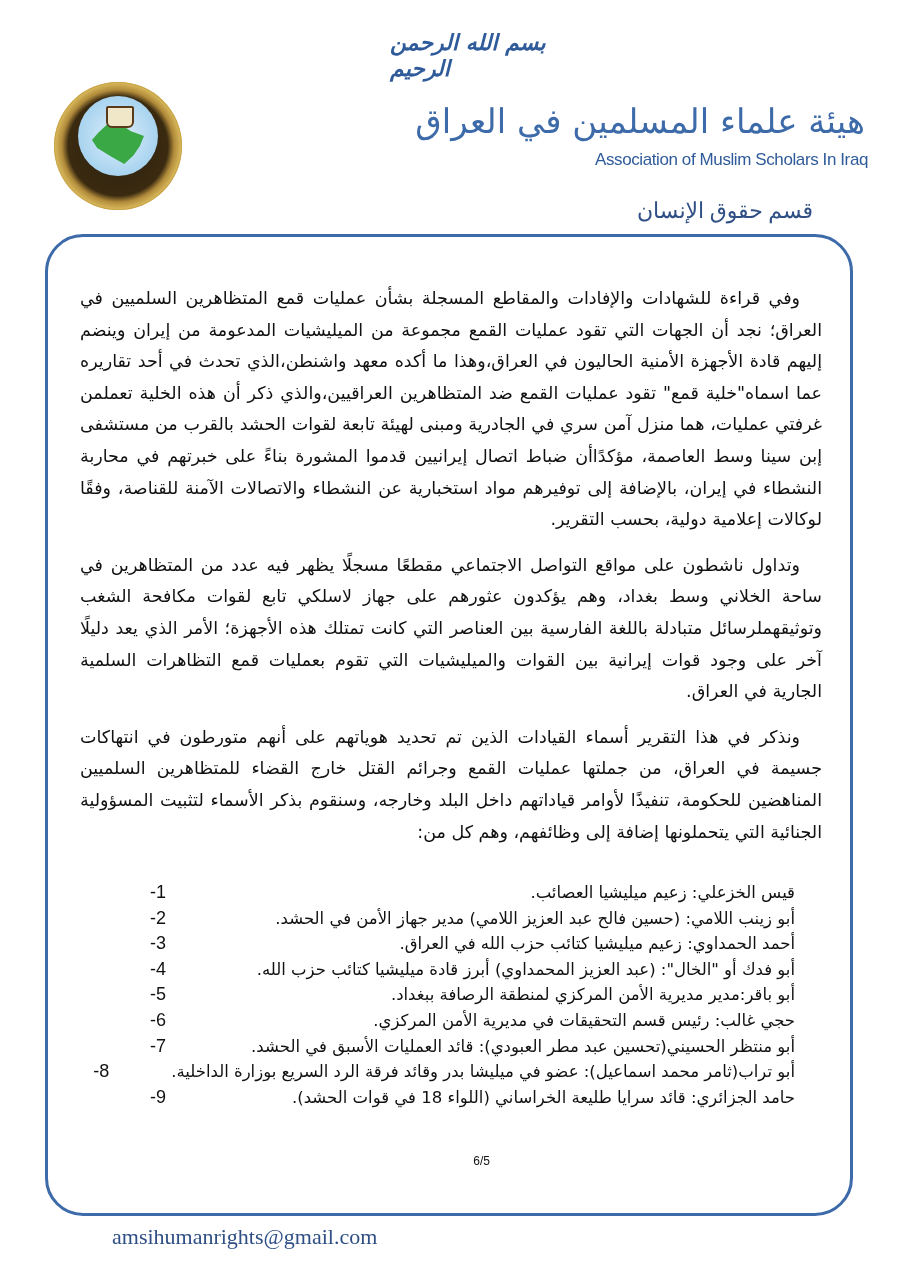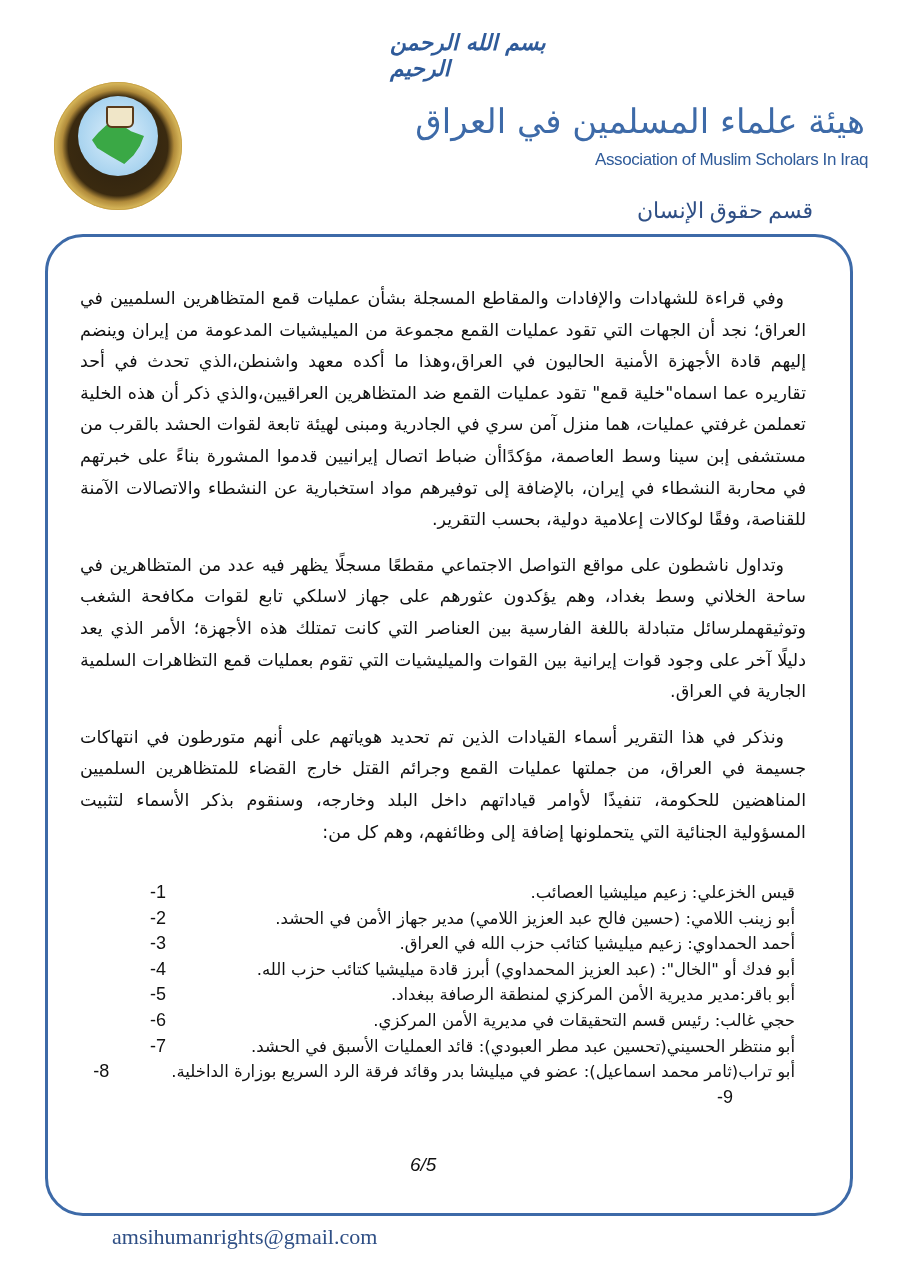--- a/index.html
+++ b/index.html
@@ -125,21 +125,21 @@
       top: 283px;
       width: 742px;
       direction: rtl;
       text-align: justify;
       font-family: "DejaVu Sans", sans-serif;
       font-size: 17.5px;
       line-height: 31.6px;
       color: #111;
     }
     .para {
-      margin: 0 16px 14px 0;
+      margin: 0 0 14px 0;
       text-indent: 22px;
     }
     .list {
       position: absolute;
       left: 150px;
       top: 880px;
       width: 645px;
       direction: rtl;
       font-family: "DejaVu Sans", sans-serif;
       font-size: 16.5px;
@@ -162,25 +162,24 @@
     }
     .list-text {
       flex: 1;
       text-align: right;
     }
     .page-num {
       position: absolute;
       left: 410px;
       top: 1154px;
       width: 80px;
-      text-align: left;
+      text-align: right;
       font-family: "Liberation Sans", sans-serif;
-      font-size: 19px;
+      font-size: 12px;
       color: #111;
-      font-style: italic;
     }
     .email {
       position: absolute;
       left: 112px;
       top: 1224px;
       font-family: "Liberation Serif", serif;
       font-size: 22px;
       color: #2f4f85;
     }
   </style>
@@ -235,19 +234,20 @@
   </div>
   <div class="list-item">
     <span class="list-text">أبو منتظر الحسيني(تحسين عبد مطر العبودي): قائد العمليات الأسبق في الحشد.</span>
     <span class="list-num">-7</span>
   </div>
   <div class="list-item">
     <span class="list-text">أبو تراب(ثامر محمد اسماعيل): عضو في ميليشا بدر وقائد فرقة الرد السريع بوزارة الداخلية.</span>
     <span class="list-num">-8</span>
   </div>
   <div class="list-item">
+    <span class="list-text">حامد الجزائري: قائد سرايا طليعة الخراساني (اللواء 18 في قوات الحشد).</span>
     <span class="list-num">-9</span>
   </div>
 </div>
 
 <div class="page-num">6/5</div>
 
 <div class="email">amsihumanrights@gmail.com</div>
 
 </body></html>

